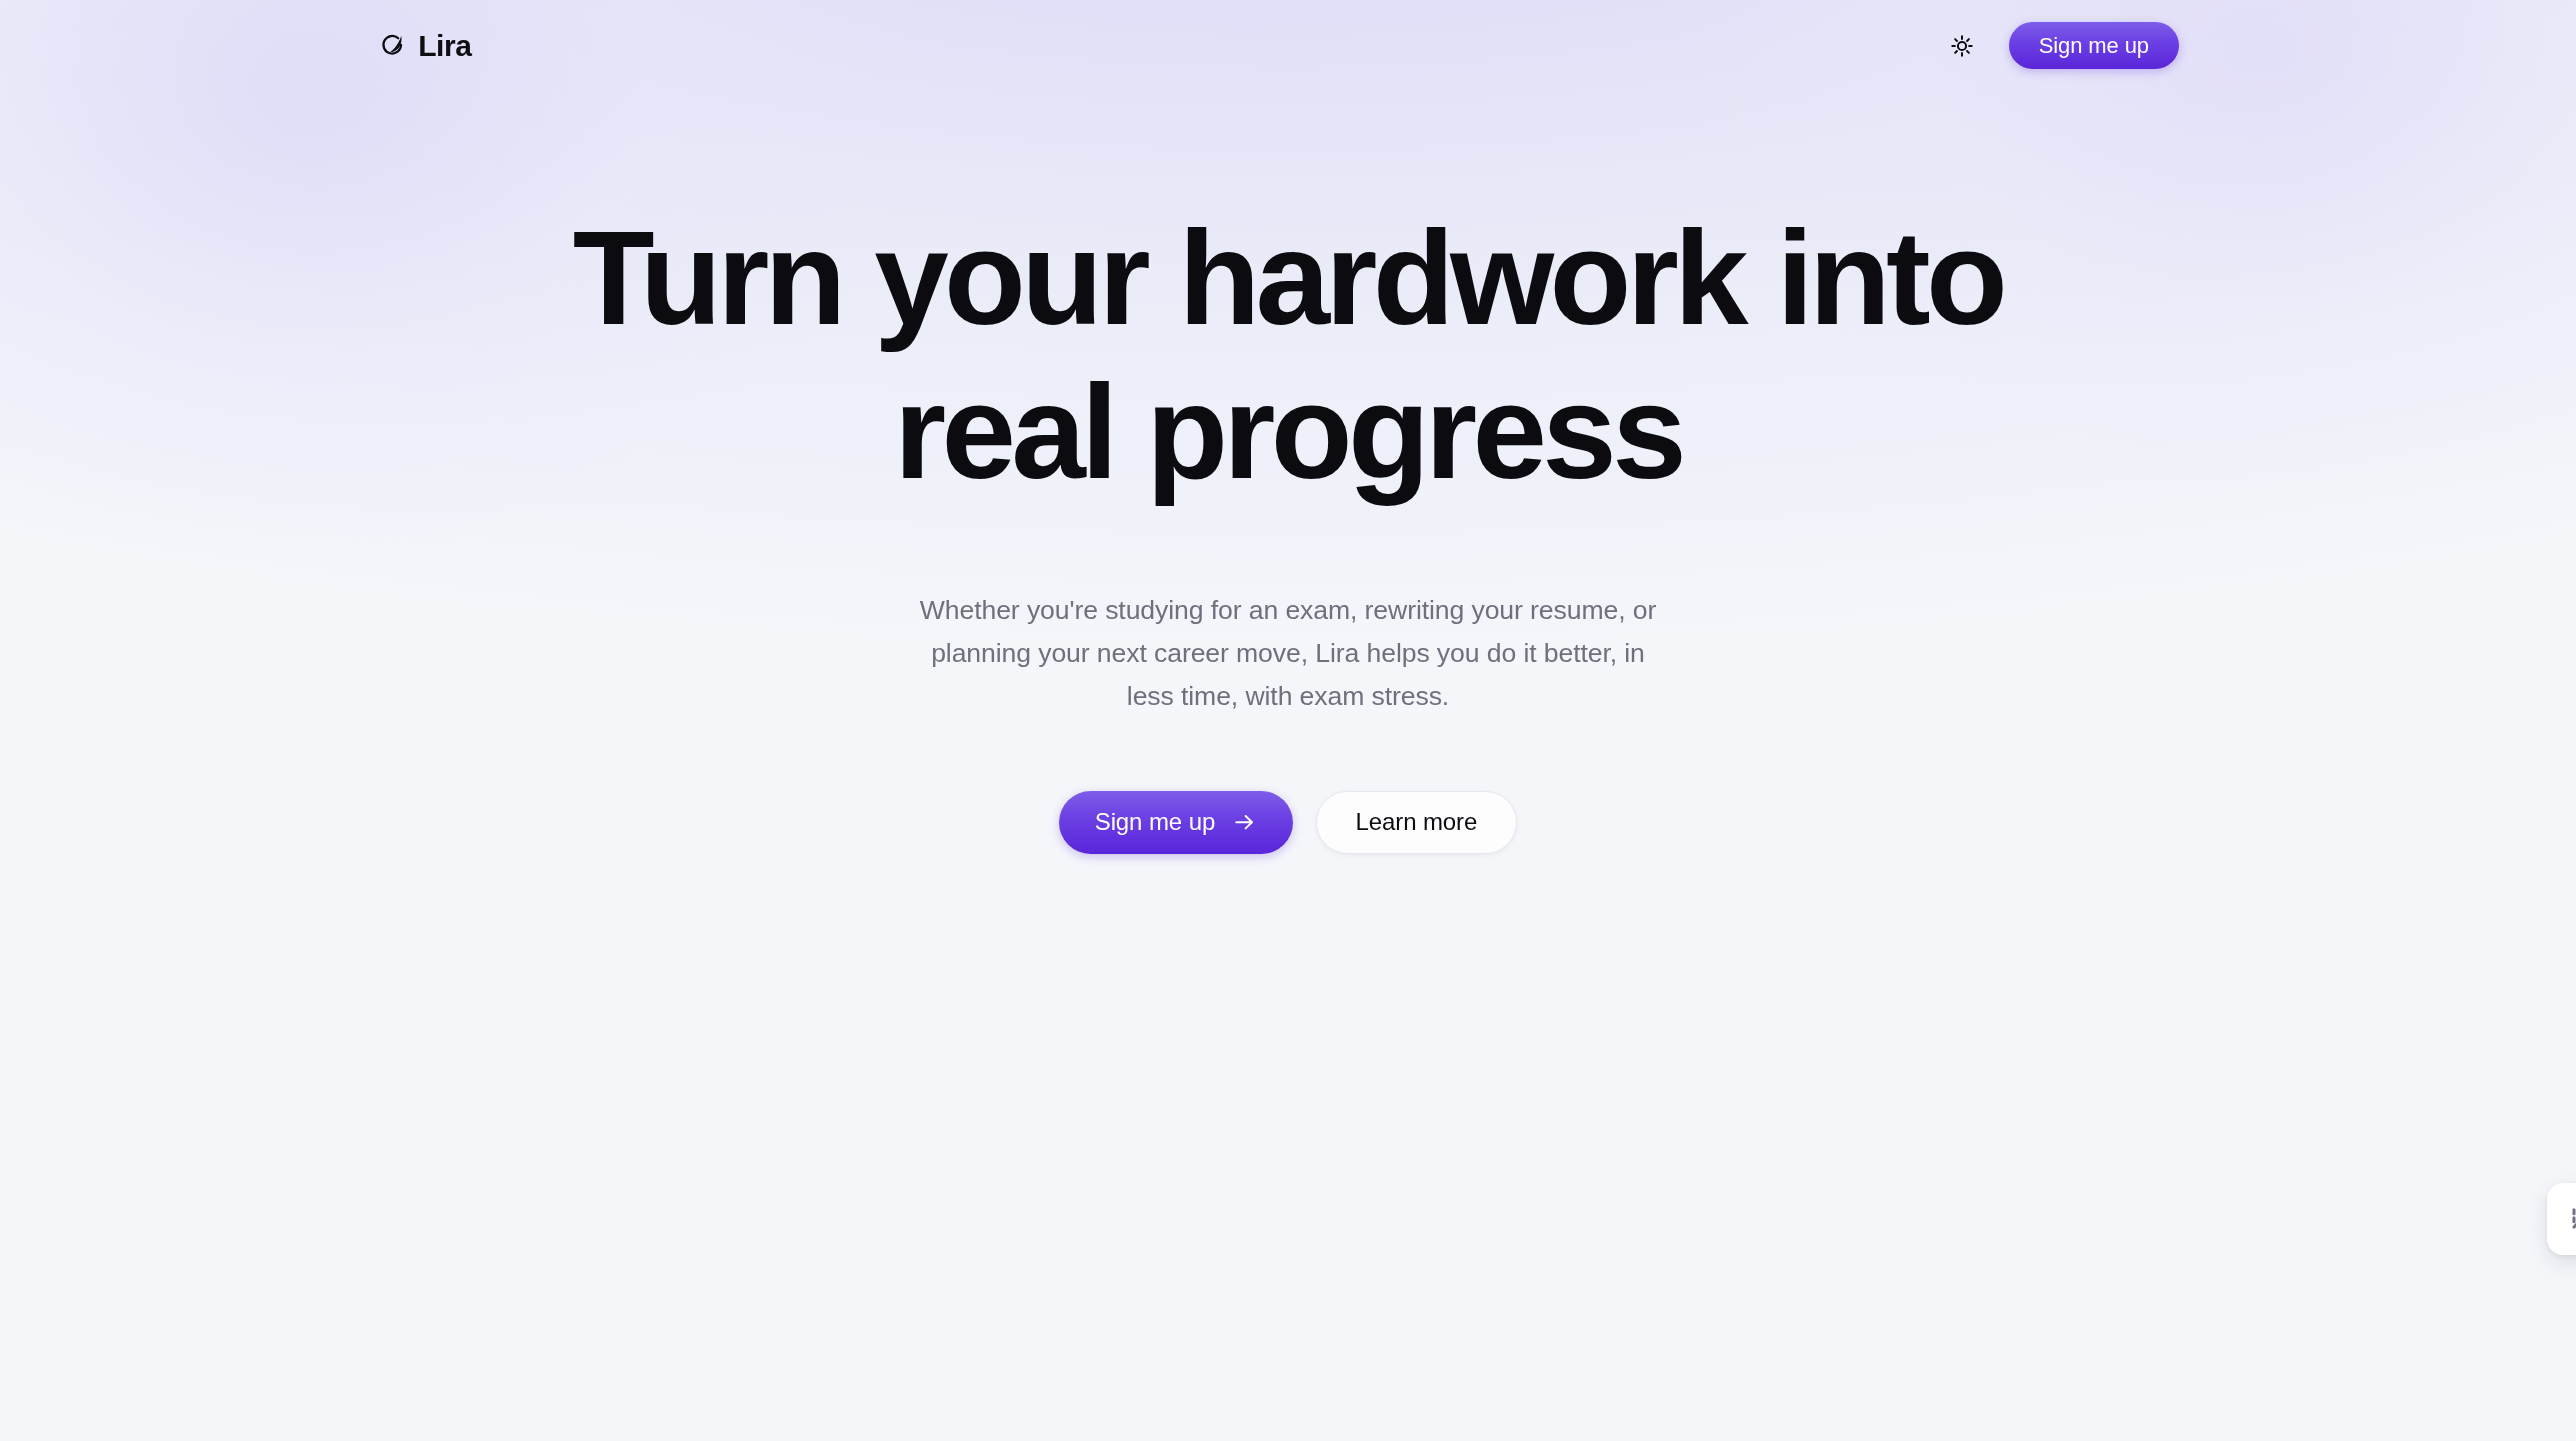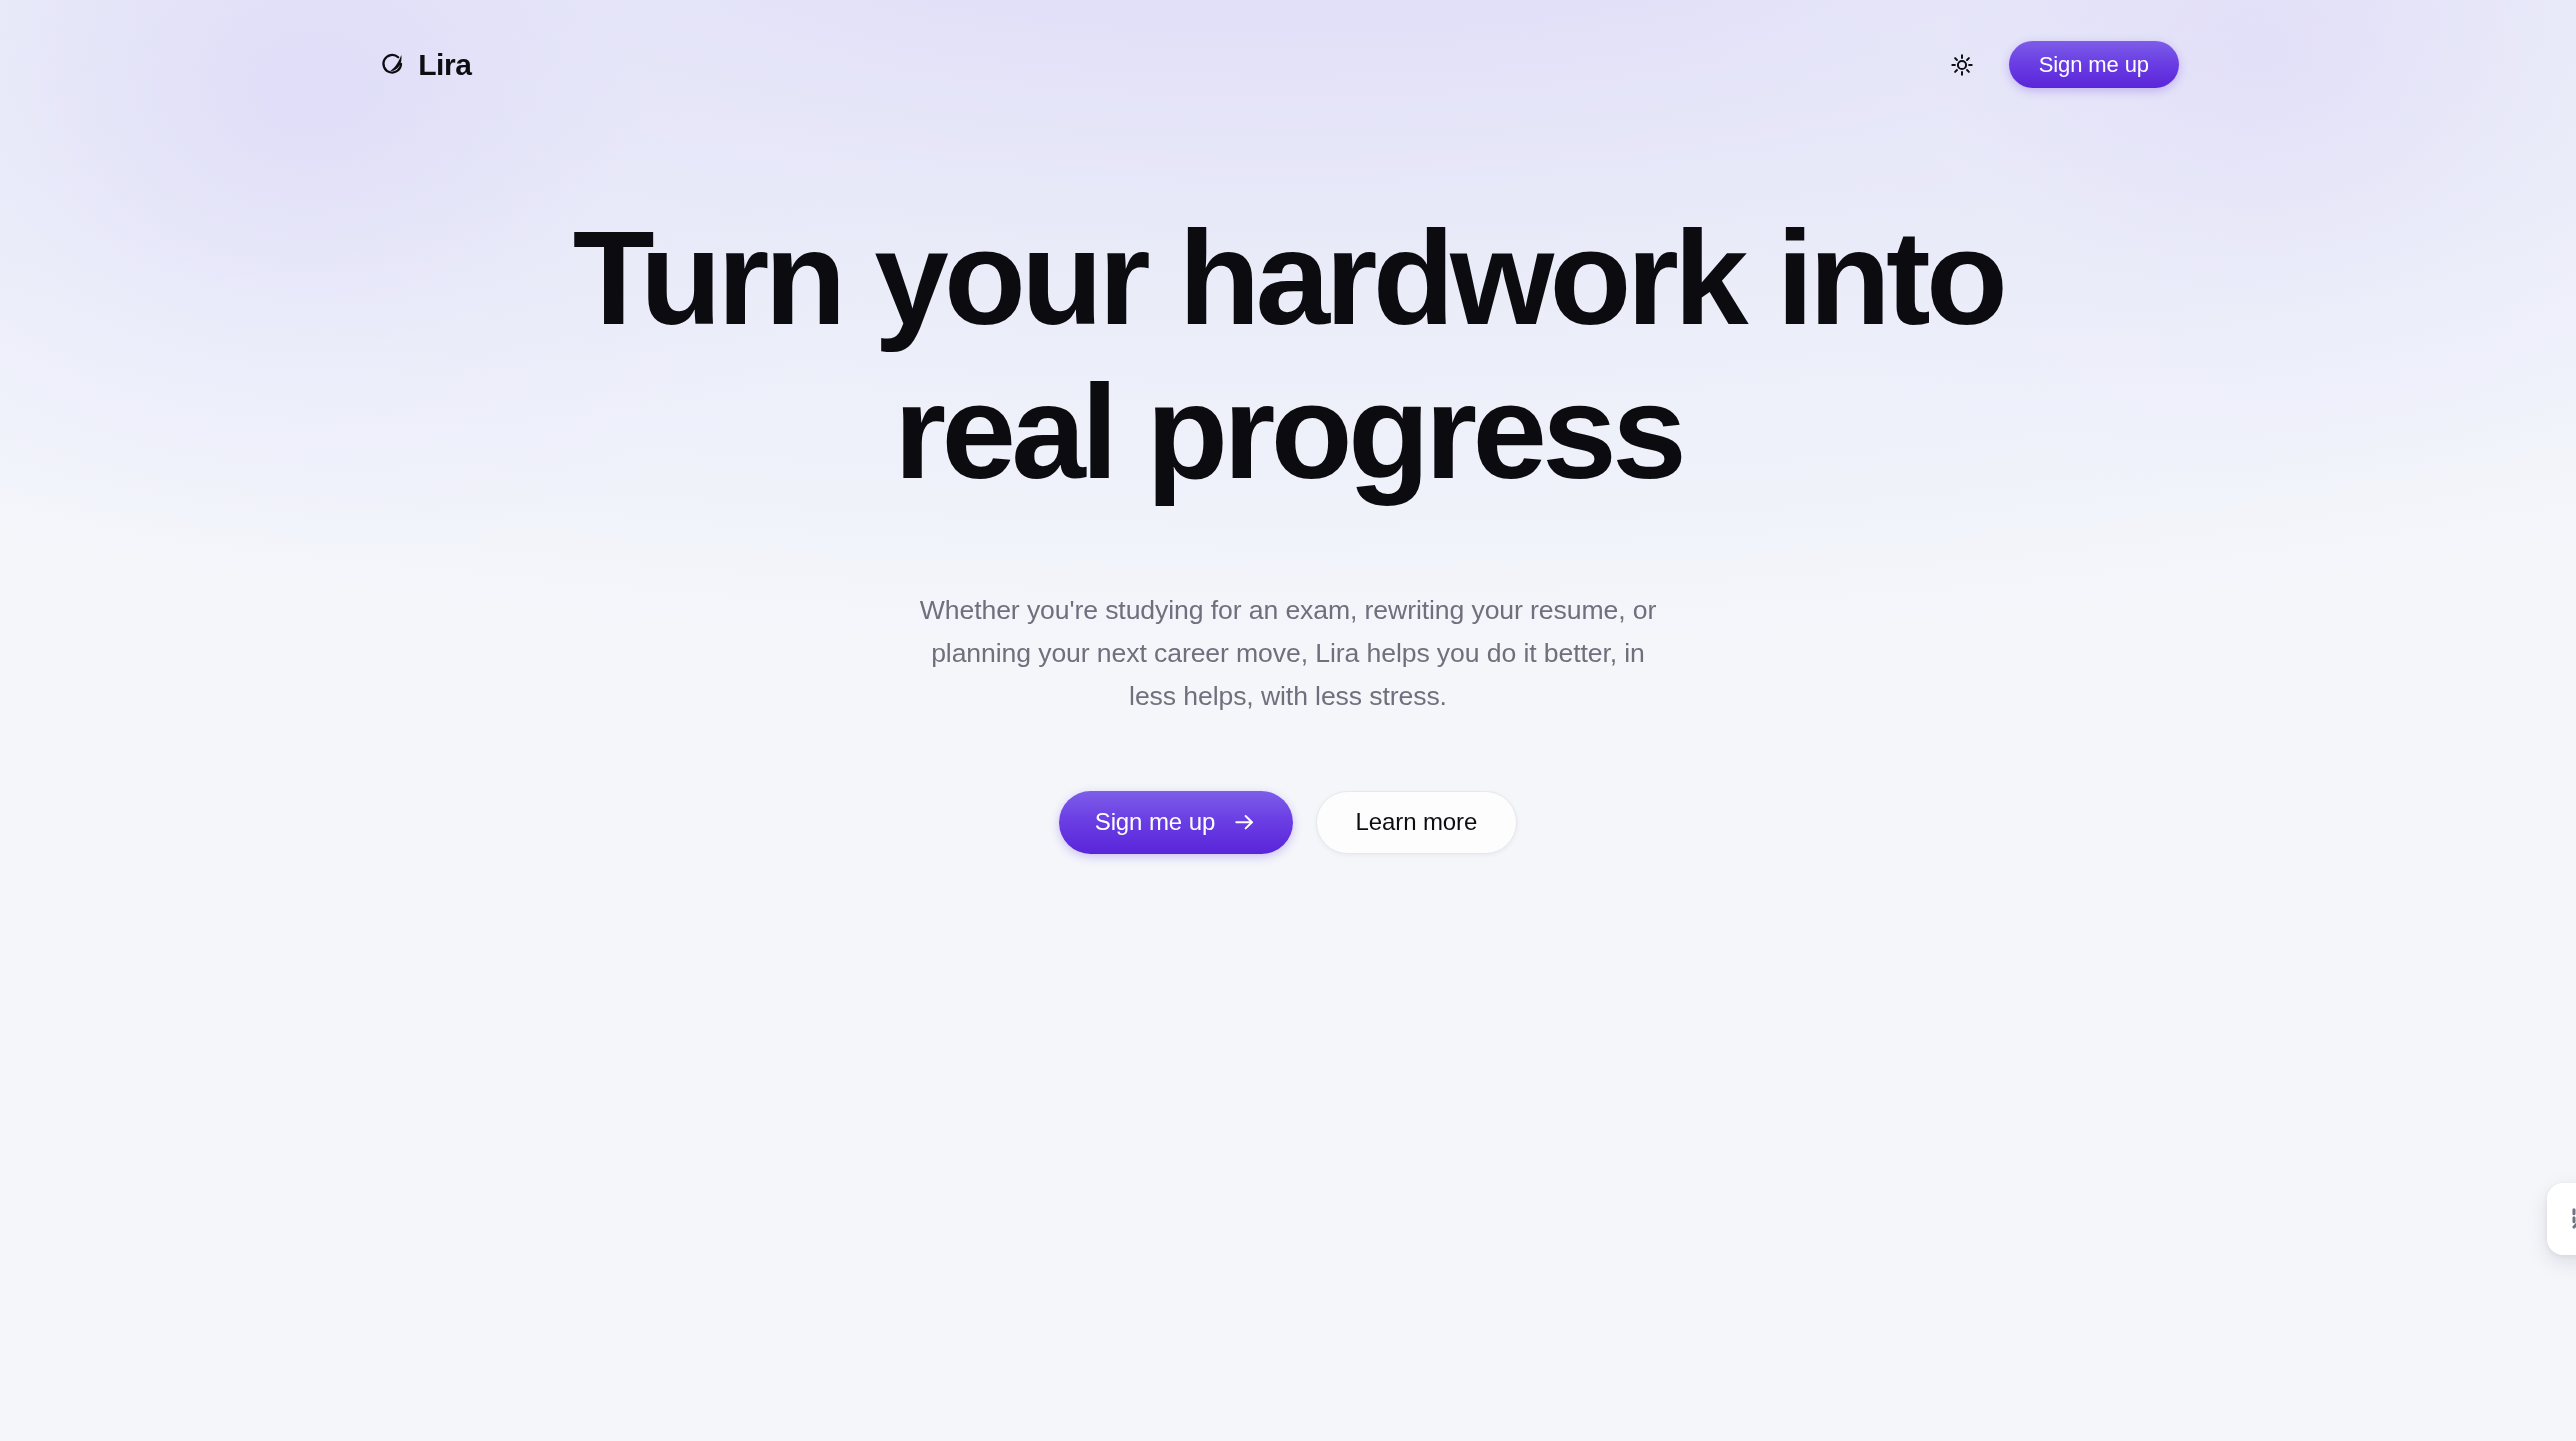--- a/index.html
+++ b/index.html
@@ -46,21 +46,20 @@
 
   
   #header {
     position:absolute;
     left:0; right:0; top:0;
     height:91px;
     display:flex;
     align-items:center;
     padding:0 397px 0 380px;
     z-index:20;
-    margin-top:19px;
   }
 
   #brand {
     display:flex;
     align-items:center;
     gap:12.2px;
     cursor:pointer;
   }
   #brand-mark { width:26px; height:26px; display:block; flex:none; }
   #brand-name {
@@ -226,21 +225,21 @@
       <span>Sign me up</span>
     </button>
 
   </div>
 </header>
 
 <main id="hero">
 
   <h1 id="hero-title">Turn your hardwork into real progress</h1>
 
-  <p id="hero-subtitle">Whether you're studying for an exam, rewriting your resume, or planning your next career move, Lira helps you do it better, in less helps, with less stress.</p>
+  <p id="hero-subtitle">Whether you're studying for an exam, rewriting your resume, or planning your next career move, Lira helps you do it better, in less time, with exam stress.</p>
 
   <div id="hero-actions">
 
     <button id="hero-signup" class="cta-primary">
       <span>Sign me up</span>
       <svg class="arrow-icon" viewBox="0 0 24 24" fill="none" stroke="#ffffff" stroke-width="1.9" stroke-linecap="round" stroke-linejoin="round">
         <path d="M4.2 12h15.3"></path>
         <path d="M13.4 5.9 19.6 12l-6.2 6.1"></path>
       </svg>
     </button>

